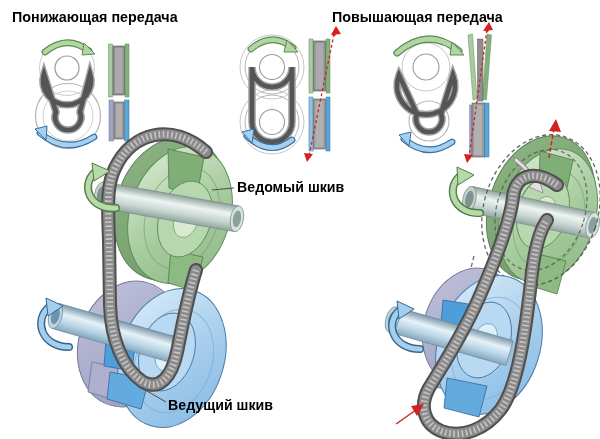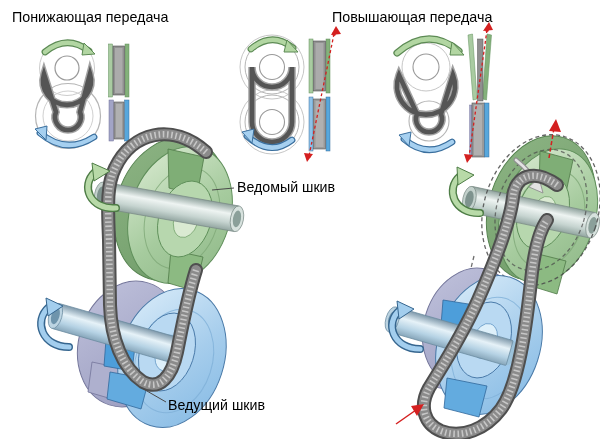--- a/index.html
+++ b/index.html
@@ -1,17 +1,17 @@
 <!DOCTYPE html>
 <html><head>
 <meta charset="utf-8">
 <style>
   html,body{margin:0;padding:0;background:#fff;}
   .stage{position:relative;width:600px;height:439px;background:#fff;overflow:hidden;
-         font-family:"Liberation Sans", sans-serif;}
+         font-family:"Liberation Sans", sans-serif;font-weight:bold;}
   svg text{font-family:"Liberation Sans", sans-serif;fill:#000;}
   .title-txt{font-size:14.3px;}
   .part-label{font-size:14.2px;}
 </style>
 </head>
 <body>
 
 <div class="stage">
 <svg width="600" height="439" viewBox="0 0 600 439">
   <defs>

